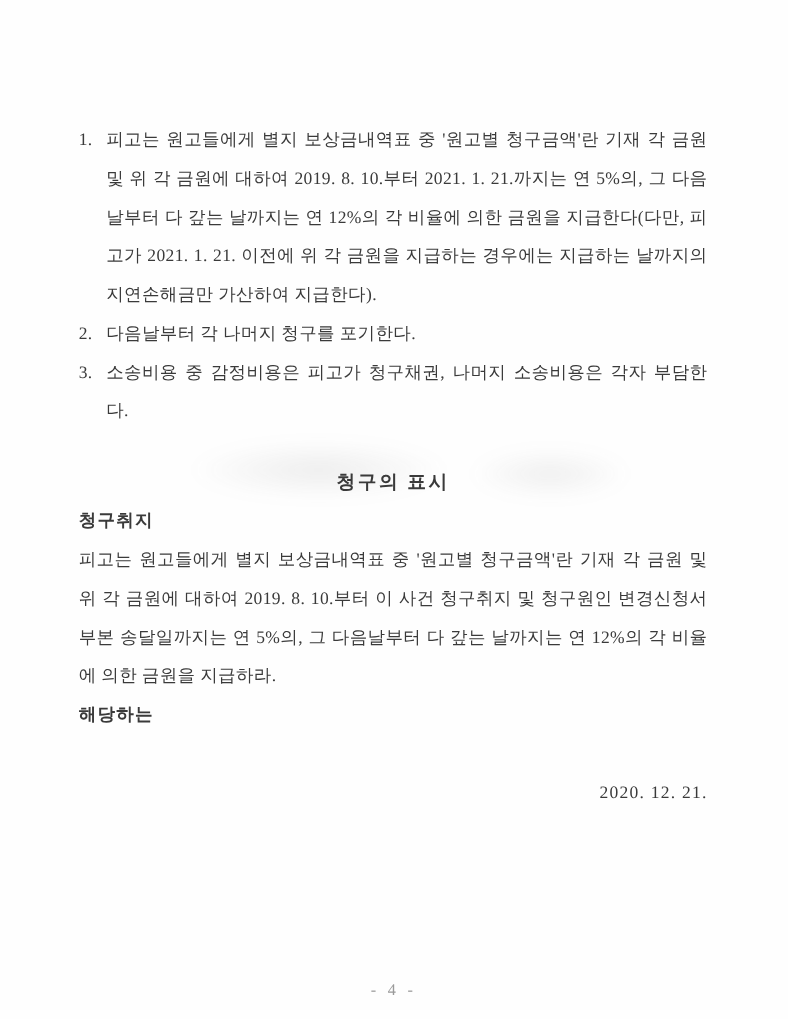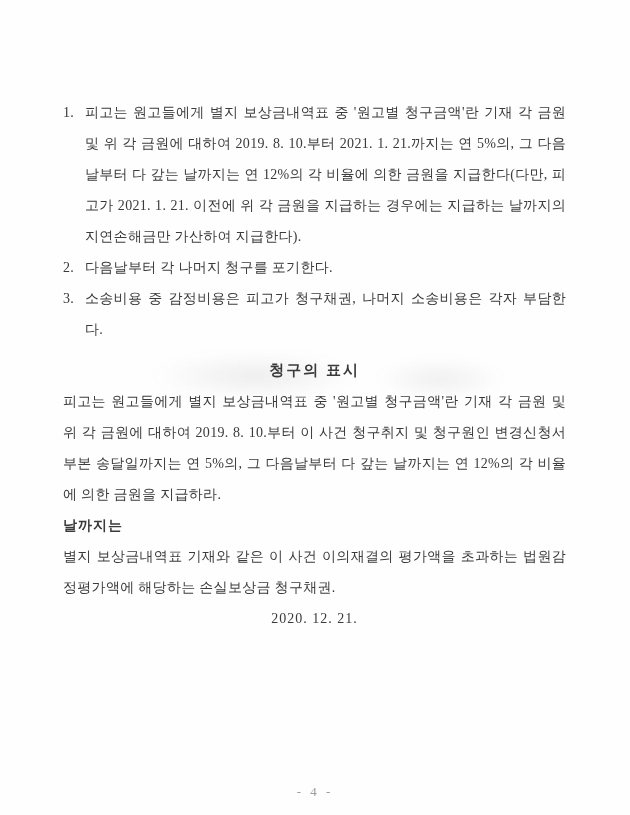--- a/index.html
+++ b/index.html
@@ -29,35 +29,36 @@
     display: flex;
   }
   .order-item .num {
     flex: 0 0 22px;
   }
   .order-item .txt {
     flex: 1;
     text-align: justify;
   }
   .section-title {
-    margin-top: 10px;
+    margin-top: 26px;
     text-align: center;
     font-weight: bold;
     font-size: 15px;
     letter-spacing: 2px;
   }
   .subheading {
     font-weight: bold;
     letter-spacing: 1px;
   }
   .para {
     text-align: justify;
   }
   .date-line {
-    text-align: center;
+    margin-top: 31px;
+    text-align: right;
     letter-spacing: 1px;
   }
   .footer {
     position: absolute;
     left: 0;
     right: 0;
     bottom: 8px;
     text-align: center;
     color: #9a9a9a;
     font-size: 13px;
@@ -99,24 +100,24 @@
         <span class="txt">다음날부터 각 나머지 청구를 포기한다.</span>
       </div>
       <div class="order-item">
         <span class="num">3.</span>
         <span class="txt">소송비용 중 감정비용은 피고가 청구채권, 나머지 소송비용은 각자 부담한다.</span>
       </div>
     </div>
 
     <div class="section-title">청구의 표시</div>
 
+    <div class="subheading">청구취지</div>
     <div class="para">피고는 원고들에게 별지 보상금내역표 중 '원고별 청구금액'란 기재 각 금원 및 위 각 금원에 대하여 2019. 8. 10.부터 이 사건 청구취지 및 청구원인 변경신청서 부본 송달일까지는 연 5%의, 그 다음날부터 다 갚는 날까지는 연 12%의 각 비율에 의한 금원을 지급하라.</div>
 
-    <div class="subheading">날까지는</div>
-    <div class="para">별지 보상금내역표 기재와 같은 이 사건 이의재결의 평가액을 초과하는 법원감정평가액에 해당하는 손실보상금 청구채권.</div>
+    <div class="subheading">해당하는</div>
 
     <div class="date-line">2020. 12. 21.</div>
 
   </div>
 
   <div class="footer">- 4 -</div>
 
 </div>
 
 </body></html>

